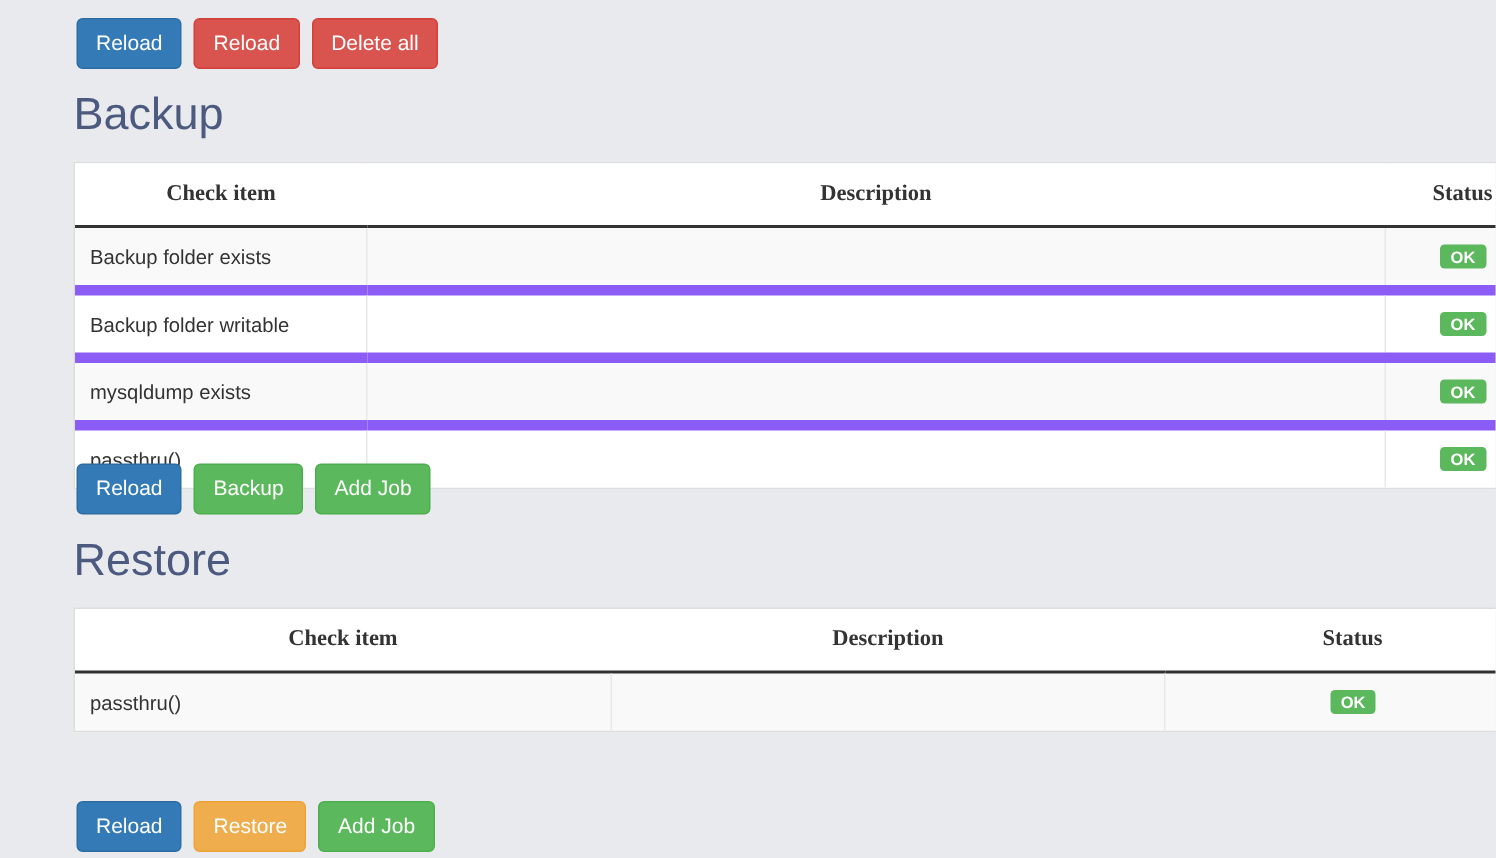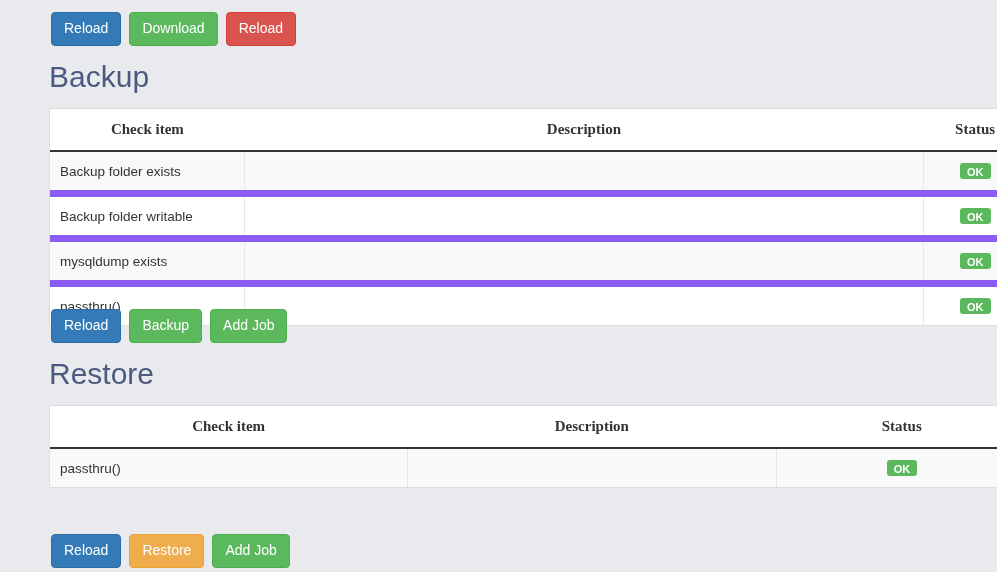--- a/index.html
+++ b/index.html
@@ -130,22 +130,22 @@
   .toolbar-backup  { position: absolute; left: 11px; top: 309px; }
   .toolbar-restore { position: absolute; left: 11px; top: 534px; }
 </style>
 </head>
 <body>
 
 <div class="page">
 
   <div class="btn-row toolbar-top">
     <button class="btn btn-primary">Reload</button>
-    <button class="btn btn-success">Download</button>
     <button class="btn btn-danger">Reload</button>
+    <button class="btn btn-danger">Delete all</button>
   </div>
 
   <h1 class="section-title" id="title-backup">Backup</h1>
 
   <div class="table-wrap" id="backup-table-wrap">
     <table class="check-table" id="backup-table">
       <colgroup>
         <col class="c1">
           <col class="c2">
           <col class="c3">

